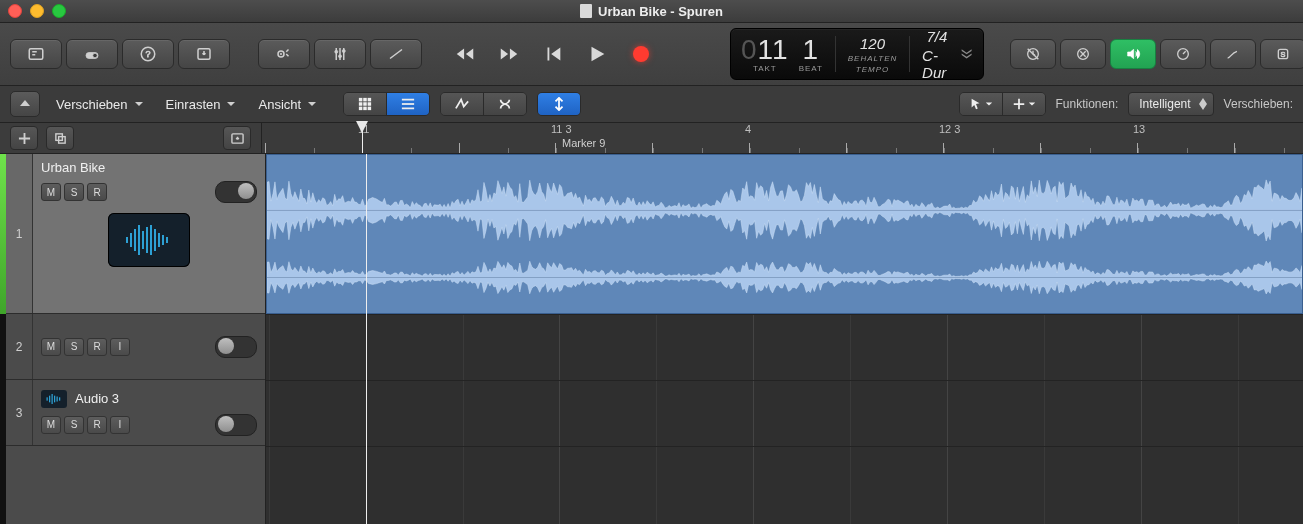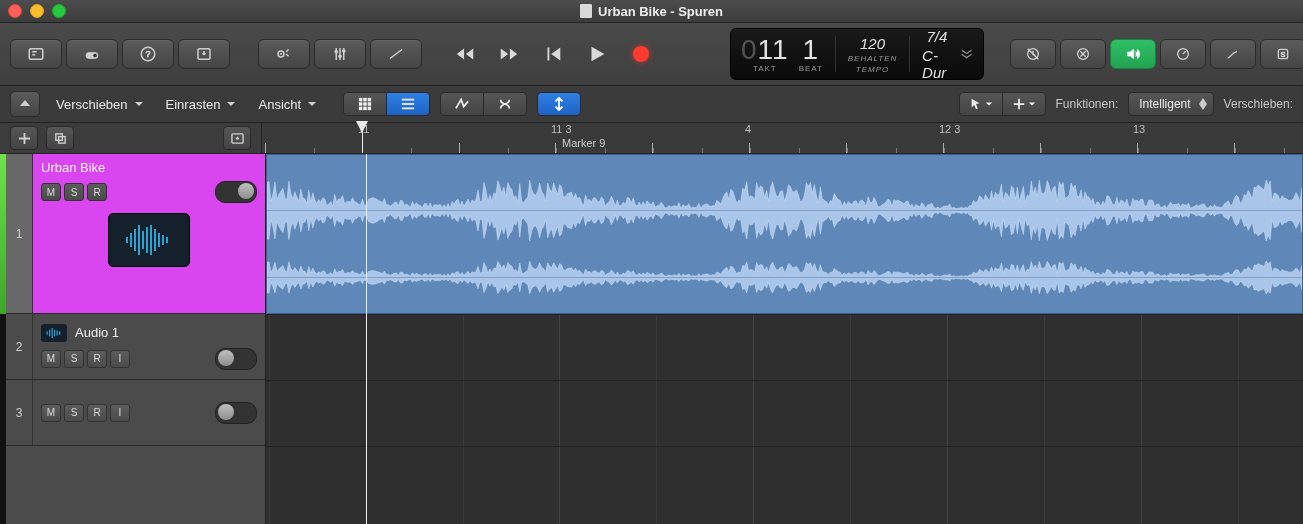--- a/index.html
+++ b/index.html
@@ -301,21 +301,21 @@
     border-right: 1px solid #333;
     margin-left: 6px;
   }
   .track .body {
     flex: 1;
     padding: 6px 8px;
     display: flex;
     flex-direction: column;
     gap: 6px;
   }
-  .track.selected .body { background: #d946ef; }
+  .track.selected .body { background: #737373; }
   .track.selected .idx  { background: #686868; }
   .track .name { font-size: 13px; color: #f0f0f0; }
   .msr {
     display:flex; gap:3px;
   }
   .msr .b {
     width: 18px; height: 16px; border-radius: 3px;
     background: linear-gradient(#5d5d5d,#4a4a4a);
     border: 1px solid #333;
     font-size: 10px;
@@ -800,48 +800,48 @@
             <rect x="38" y="10" width="2" height="10"></rect>
             <rect x="42" y="12" width="2" height="6"></rect>
           </svg>
         </div>
       </div>
     </div>
 
     <div class="track small">
       <div class="idx">2</div>
       <div class="body">
+        <div class="row-line" style="justify-content:space-between">
+          <div class="msr">
+            <div class="b">M</div>
+            <div class="b">S</div>
+            <div class="b">R</div>
+            <div class="b">I</div>
+          </div>
+          <div class="toggle"></div>
+        </div>
+      </div>
+    </div>
+
+    <div class="track small">
+      <div class="idx">3</div>
+      <div class="body">
         <div class="row-line">
           <div class="mini-thumb">
               <svg viewBox="0 0 20 12" width="18" height="10">
                 <rect x="1" y="4" width="1.5" height="4"></rect>
                 <rect x="4" y="2" width="1.5" height="8"></rect>
                 <rect x="7" y="0" width="1.5" height="12"></rect>
                 <rect x="10" y="2" width="1.5" height="8"></rect>
                 <rect x="13" y="3" width="1.5" height="6"></rect>
                 <rect x="16" y="4" width="1.5" height="4"></rect>
               </svg>
             </div>
-          <span class="name">Audio 1</span>
-        </div>
-        <div class="row-line" style="justify-content:space-between">
-          <div class="msr">
-            <div class="b">M</div>
-            <div class="b">S</div>
-            <div class="b">R</div>
-            <div class="b">I</div>
-          </div>
-          <div class="toggle"></div>
-        </div>
-      </div>
-    </div>
-
-    <div class="track small">
-      <div class="idx">3</div>
-      <div class="body">
+          <span class="name">Audio 3</span>
+        </div>
         <div class="row-line" style="justify-content:space-between">
           <div class="msr">
             <div class="b">M</div>
             <div class="b">S</div>
             <div class="b">R</div>
             <div class="b">I</div>
           </div>
           <div class="toggle"></div>
         </div>
       </div>

